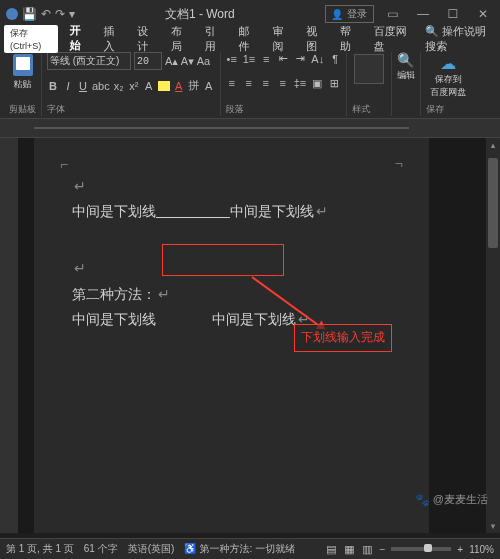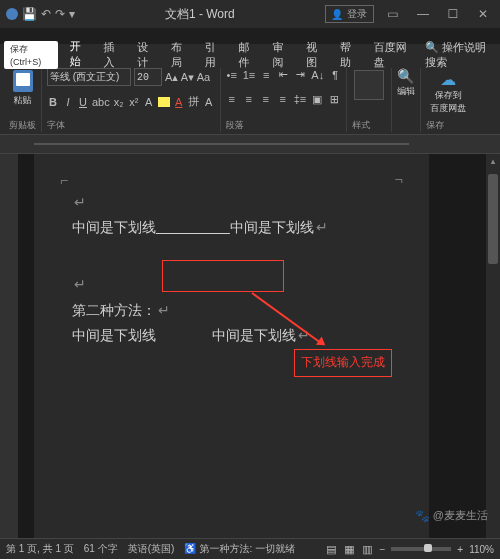--- a/index.html
+++ b/index.html
@@ -27,25 +27,24 @@
   .title-center { flex:1; text-align:center; color:#ccc; font-size:12px;}
   .titlebar-right { display:flex; align-items:center; gap:8px; color:#aaa; }
   .win-btn { width:22px; text-align:center; font-size:12px; }
   .login-box { border:1px solid #666; padding:1px 6px; font-size:10px; display:flex; align-items:center; gap:3px;}
   .tabrow {
     background: #2b2b2b;
     display:flex;
     align-items:center;
     font-size:11px;
     height:22px;
-    margin-top:16px;
   }
   .file-tab { background:#fff; color:#333; padding:2px 6px; border-radius:2px; margin:0 4px; font-size:10px; position:relative; }
   .tab { padding:0 8px; color:#ccc; }
-  .tab.active { color:#fff; border-bottom:2px solid #3497db; }
+  .tab.active { color:#fff; border-bottom:2px solid #3497db;font-weight:bold; }
   .ribbon {
     background:#2b2b2b;
     display:flex;
     padding:2px 4px;
     border-bottom:1px solid #444;
     min-height: 56px;
   }
   .group {
     border-right:1px solid #3e3e3e;
     padding:0 5px;
@@ -295,21 +294,21 @@
     <div><span class="para-mark">↵</span></div>
     <div><span>第二种方法：</span><span class="para-mark">↵</span></div>
     <div>
       <span>中间是下划线</span><span class="gap14"></span><span>中间是下划线</span><span class="para-mark">↵</span>
     </div>
 
     <div class="redbox" style="top:106px; left:128px; width:120px; height:30px;"></div>
 
     <div class="arrow-line" style="top:138px; left:218px; width:86px; transform:rotate(36deg);"></div>
     <div class="arrow-head" style="top:184px; left:284px; transform:rotate(36deg);"></div>
-    <div class="annot-box" style="top:195px; left:260px;">下划线输入完成</div>
+    <div class="annot-box" style="top:186px; left:260px;">下划线输入完成</div>
   </div>
 
   <div class="watermark">
     <span class="paw">🐾</span>
       <span>@麦麦生活</span>
   </div>
 </div>
 
 <div class="statusbar">
   <div style="display:flex; gap:10px;">

